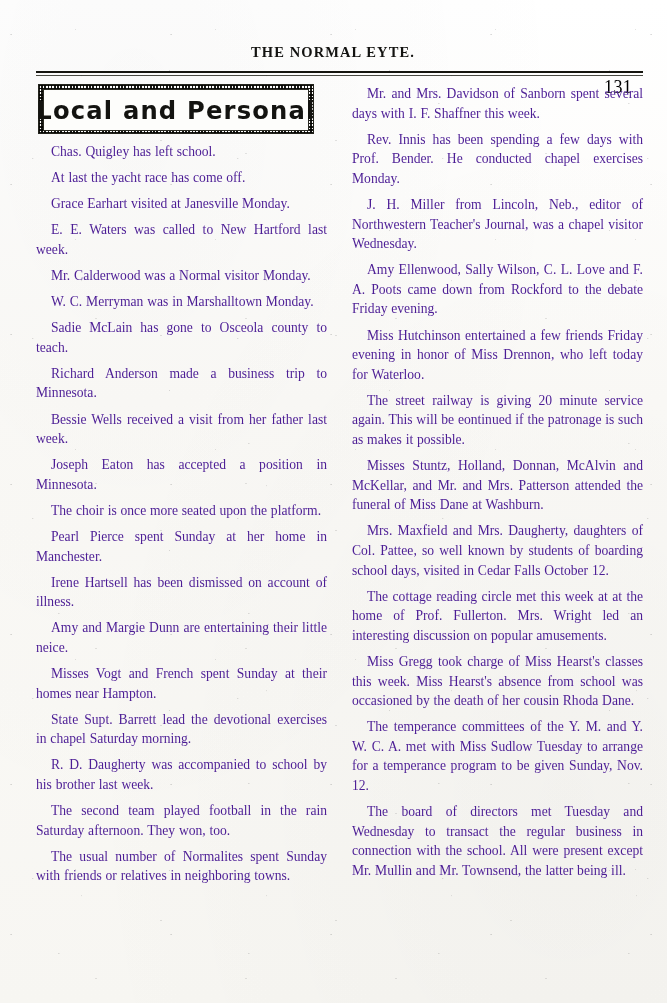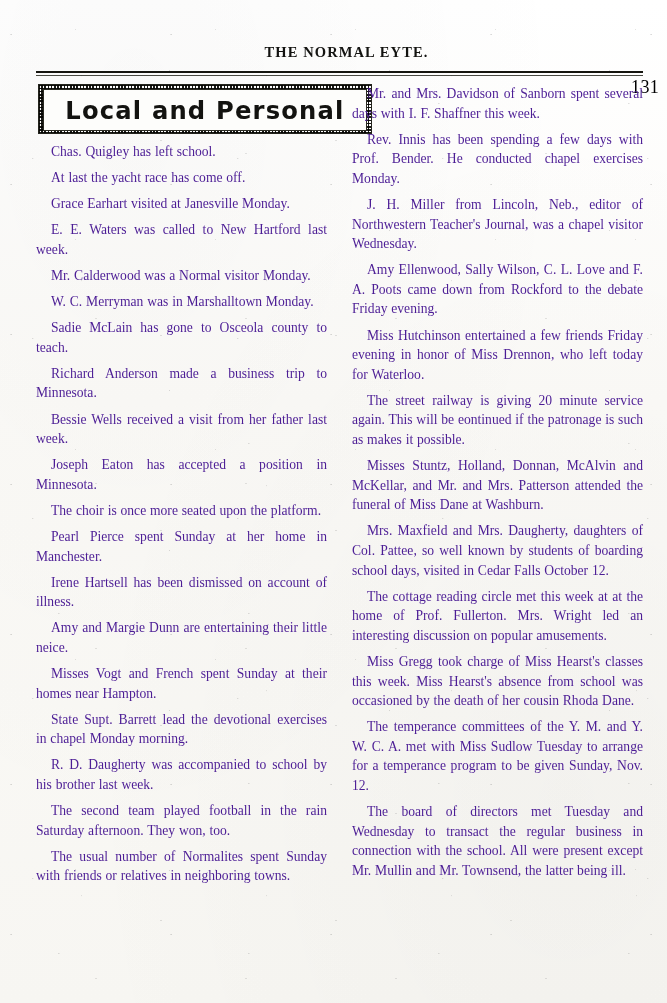--- a/index.html
+++ b/index.html
@@ -48,21 +48,21 @@
   .page {
     position: absolute;
     inset: 0;
     padding: 0;
   }
 
   
   .runhead {
     position: absolute;
     left: 34px;
-    right: 8px;
+    right: 35px;
     top: 44px;
     height: 20px;
   }
   .runhead-title {
     position: absolute;
     left: 0;
     right: 0;
     text-align: center;
     font-weight: bold;
     font-size: 14.5px;
@@ -112,21 +112,21 @@
     position: absolute;
     top: 0;
     width: 291px;
   }
   .col-left  { left: 0; }
   .col-right { left: 316px; }
 
   
   .headbox {
     position: relative;
-    width: 334px;
+    width: 276px;
     height: 50px;
     margin: 0 0 8px 2px;
     box-sizing: border-box;
     padding: 5px;
     background:
       repeating-linear-gradient(0deg,
         #1b1b16 0px, #1b1b16 1.6px,
         #ffffff 1.6px, #ffffff 3.2px),
       repeating-linear-gradient(90deg,
         #1b1b16 0px, #1b1b16 1.6px,
@@ -212,21 +212,21 @@
           <p class="item">W. C. Merryman was in Marshalltown Monday.</p>
           <p class="item">Sadie McLain has gone to Osceola county to teach.</p>
           <p class="item">Richard Anderson made a business trip to Minnesota.</p>
           <p class="item">Bessie Wells received a visit from her father last week.</p>
           <p class="item">Joseph Eaton has accepted a position in Minnesota.</p>
           <p class="item">The choir is once more seated upon the platform.</p>
           <p class="item">Pearl Pierce spent Sunday at her home in Manchester.</p>
           <p class="item">Irene Hartsell has been dismissed on account of illness.</p>
           <p class="item">Amy and Margie Dunn are entertaining their little neice.</p>
           <p class="item">Misses Vogt and French spent Sunday at their homes near Hampton.</p>
-          <p class="item">State Supt. Barrett lead the devotional exercises in chapel Monday morning.</p>
+          <p class="item">State Supt. Barrett lead the devotional exercises in chapel Saturday morning.</p>
           <p class="item">R. D. Daugherty was accompanied to school by his brother last week.</p>
           <p class="item">The second team played football in the rain Saturday afternoon.  They won, too.</p>
           <p class="item">The usual number of Normalites spent Sunday with friends or relatives in neighboring towns.</p>
         </div>
     </div>
 
     <div class="col col-right">
       <div id="right-items">
           <p class="item">Mr. and Mrs. Davidson of Sanborn spent several days with I. F. Shaffner this week.</p>
           <p class="item">Rev. Innis has been spending a few days with Prof. Bender.  He conducted chapel exercises Monday.</p>

